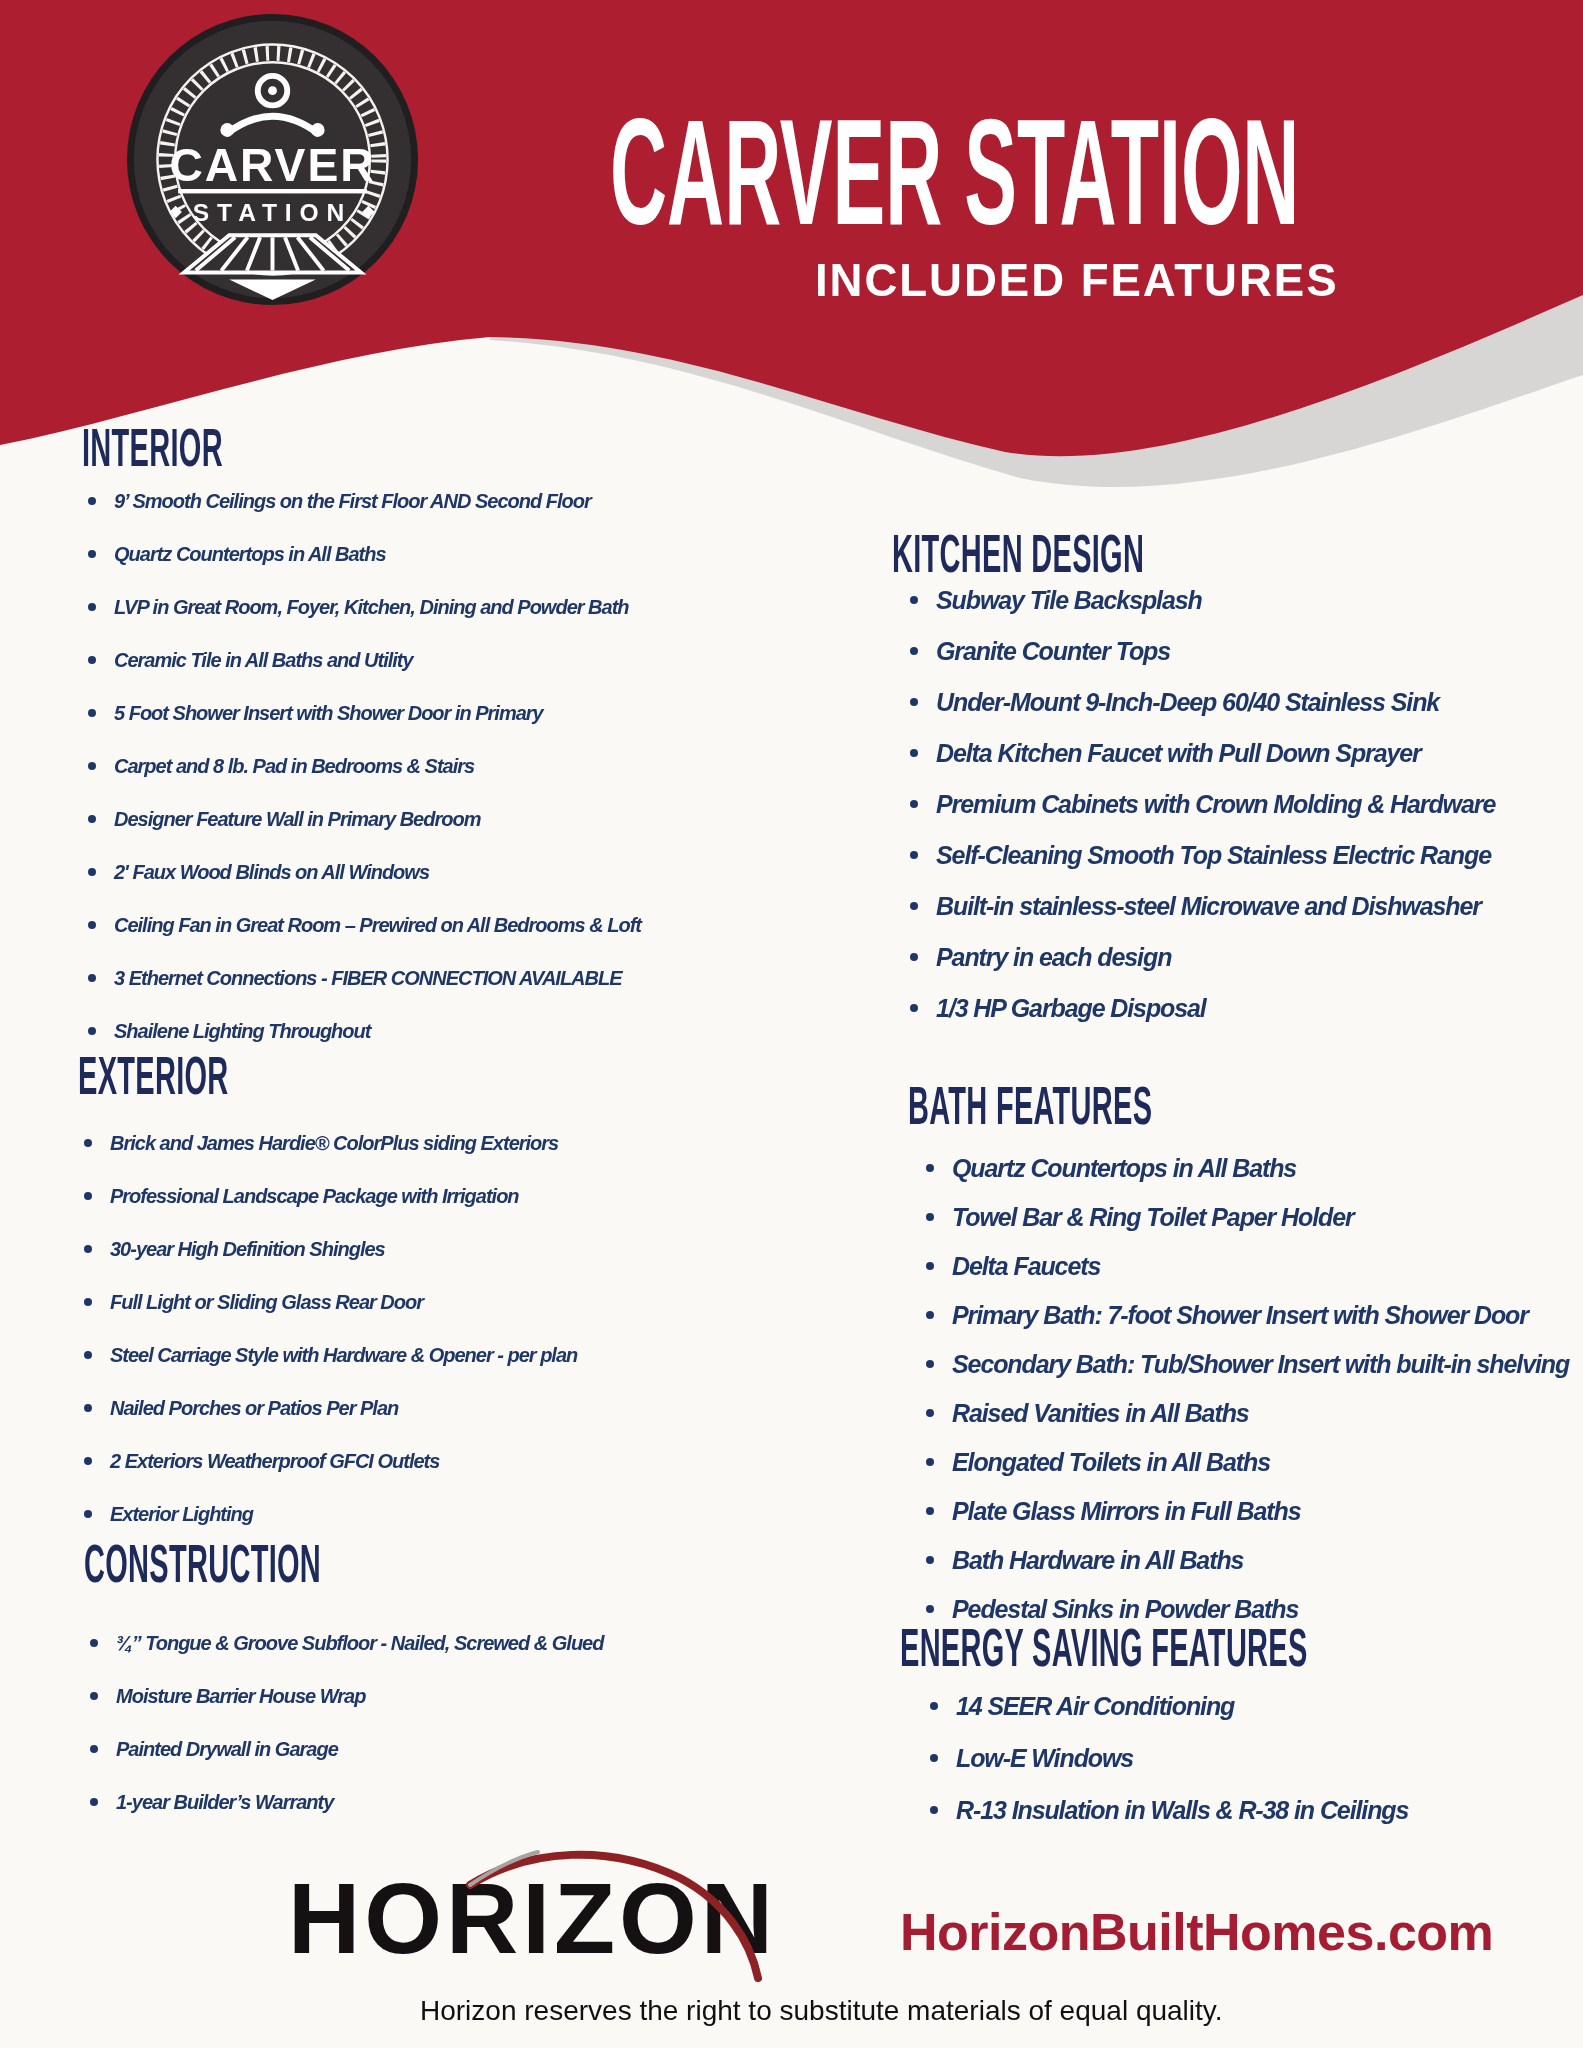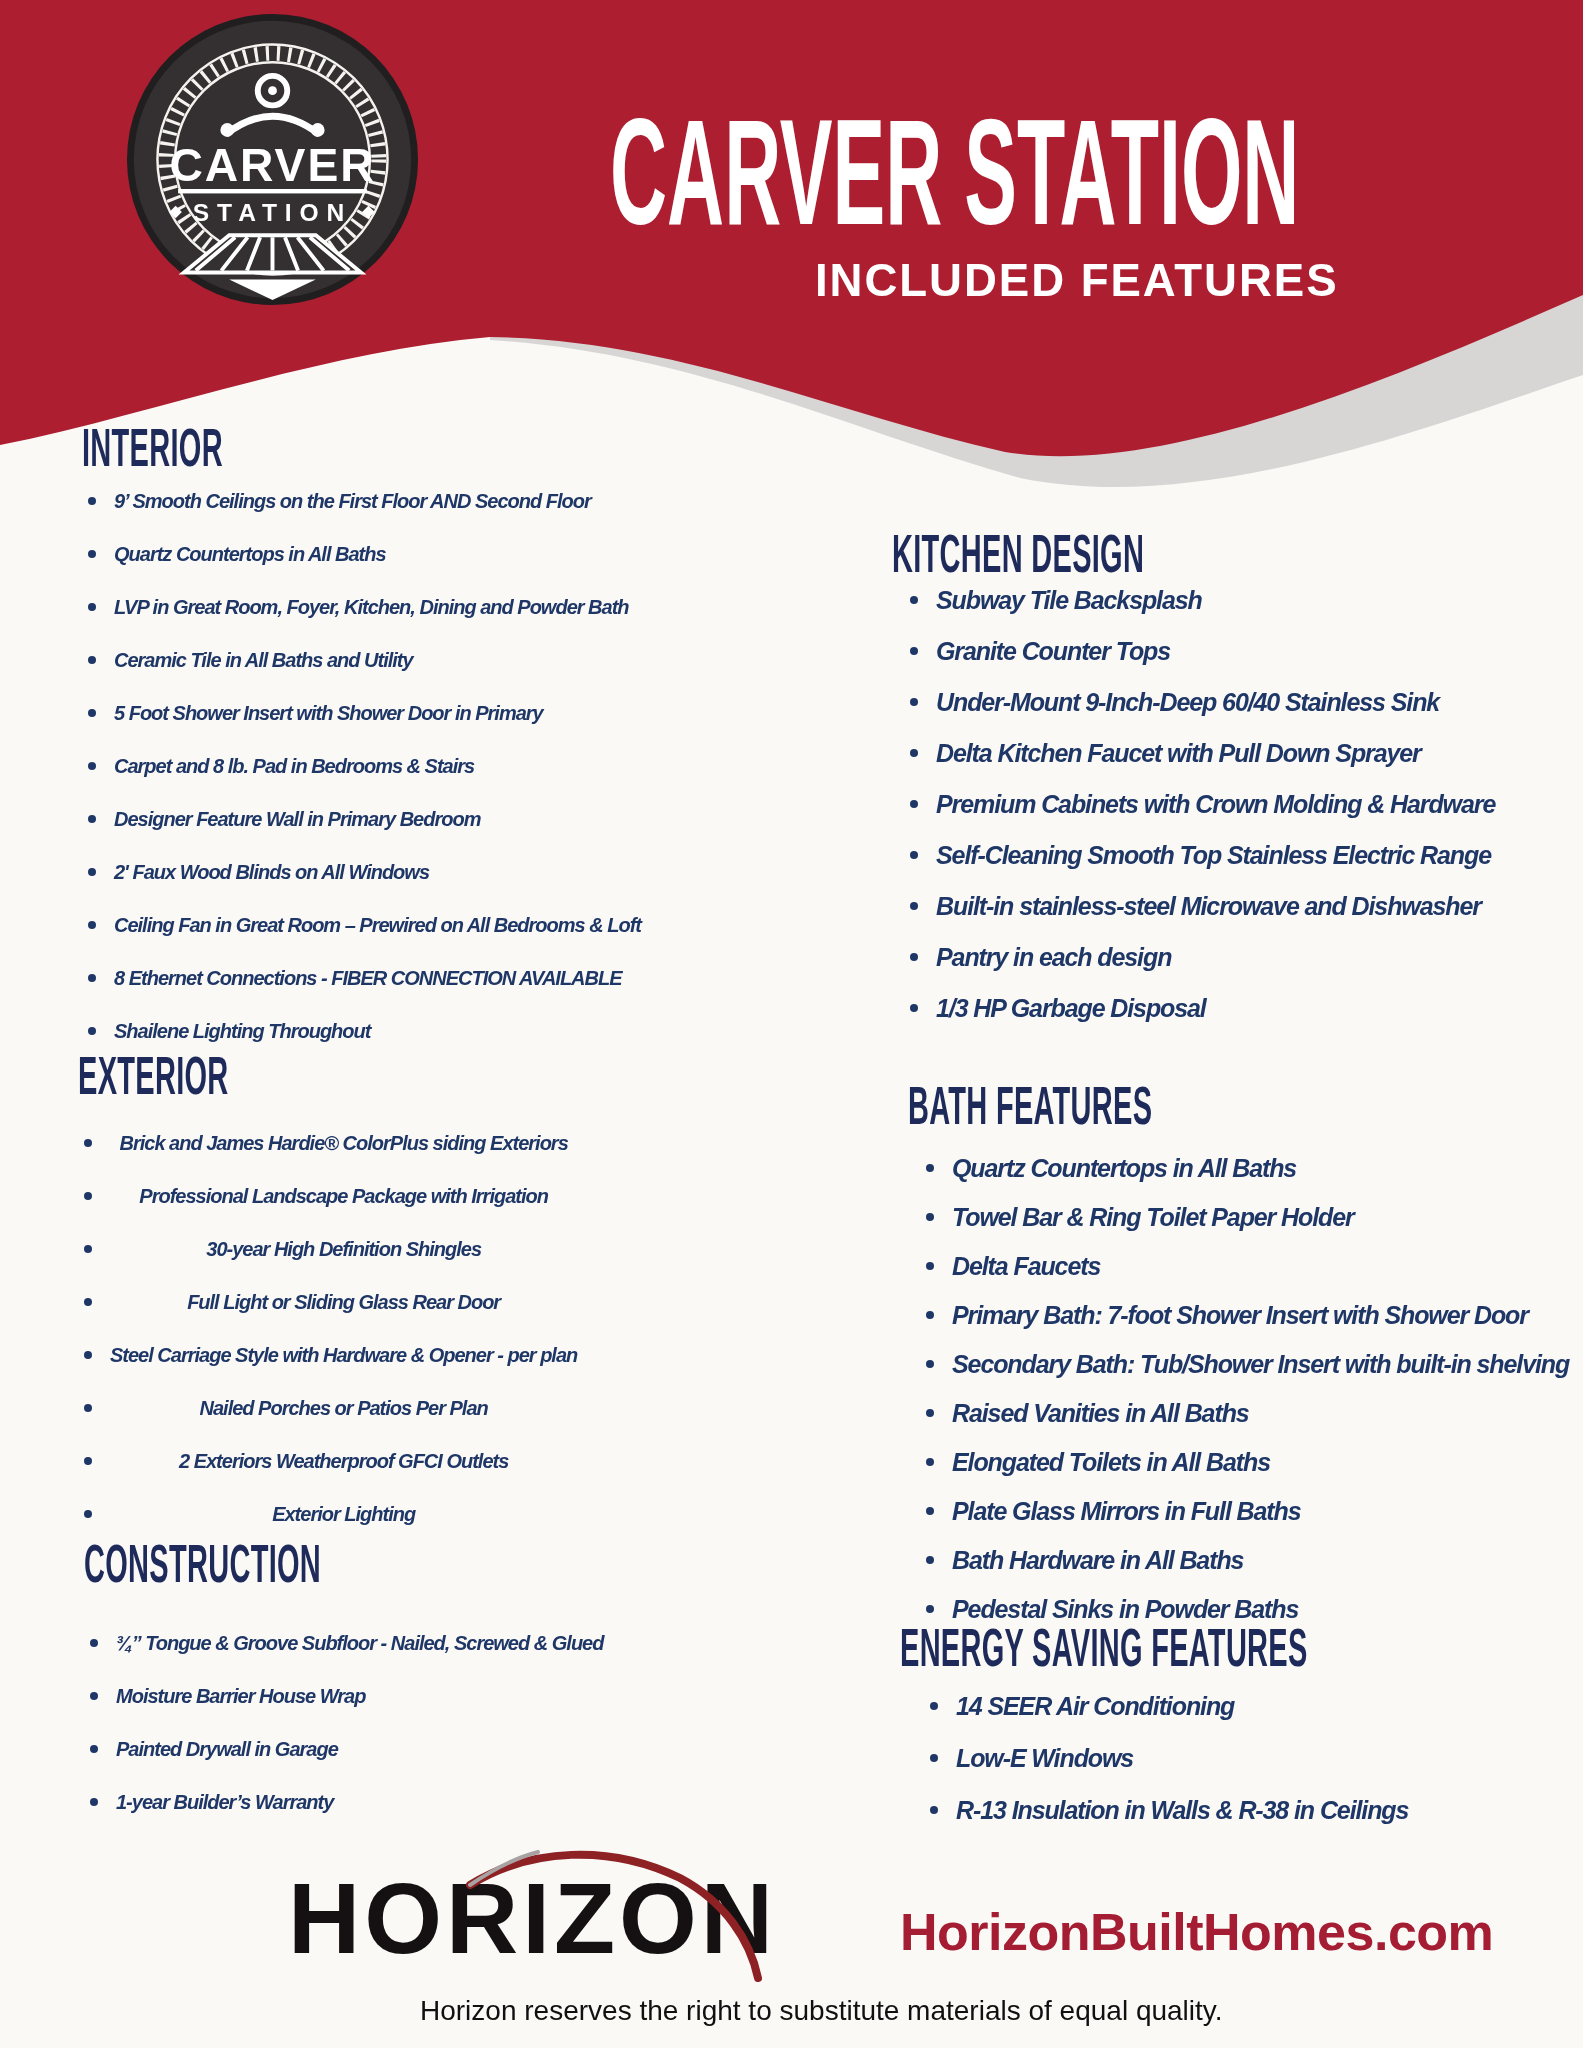--- a/index.html
+++ b/index.html
@@ -36,21 +36,21 @@
   .col-right .sec li{font-size:25px;letter-spacing:-1.1px;}
 
   .sec-left-0{left:82px;top:424px;}
   .sec-left-1{left:78px;top:1052px;}
   .sec-left-2{left:84px;top:1540px;}
   .sec-right-0{left:892px;top:530px;}
   .sec-right-1{left:908px;top:1082px;}
   .sec-right-2{left:900px;top:1624px;}
 
   .sec-left-0 ul{margin:18px 0 0 4px;}
-  .sec-left-1 ul{margin:32px 0 0 4px;text-align:center;}
+  .sec-left-1 ul{margin:32px 0 0 4px;}
   .sec-left-2 ul{margin:44px 0 0 4px;}
   .sec-right-0 ul{margin:11px 0 0 16px;}
   .sec-right-1 ul{margin:27px 0 0 16px;}
   .sec-right-2 ul{margin:23px 0 0 28px;}
 
   .sec li{margin-bottom:27px;}            
   .sec-right-0 li{margin-bottom:25px;}    
   .sec-right-1 li{margin-bottom:23px;}    
   .sec-right-2 li{margin-bottom:26px;}    
 
@@ -109,21 +109,21 @@
         <ul>
           <li>9’ Smooth Ceilings on the First Floor AND Second Floor</li>
           <li>Quartz Countertops in All Baths</li>
           <li>LVP in Great Room, Foyer, Kitchen, Dining and Powder Bath</li>
           <li>Ceramic Tile in All Baths and Utility</li>
           <li>5 Foot Shower Insert with Shower Door in Primary</li>
           <li>Carpet and 8 lb. Pad in Bedrooms &amp; Stairs</li>
           <li>Designer Feature Wall in Primary Bedroom</li>
           <li>2' Faux Wood Blinds on All Windows</li>
           <li>Ceiling Fan in Great Room – Prewired on All Bedrooms &amp; Loft</li>
-          <li>8 Ethernet Connections - FIBER CONNECTION AVAILABLE</li>
+          <li>3 Ethernet Connections - FIBER CONNECTION AVAILABLE</li>
           <li>Shailene Lighting Throughout</li>
         </ul>
       </section>
       <section class="sec sec-left-1">
         <h2>EXTERIOR</h2>
         <ul>
           <li>Brick and James Hardie® ColorPlus siding Exteriors</li>
           <li>Professional Landscape Package with Irrigation</li>
           <li>30-year High Definition Shingles</li>
           <li>Full Light or Sliding Glass Rear Door</li>

